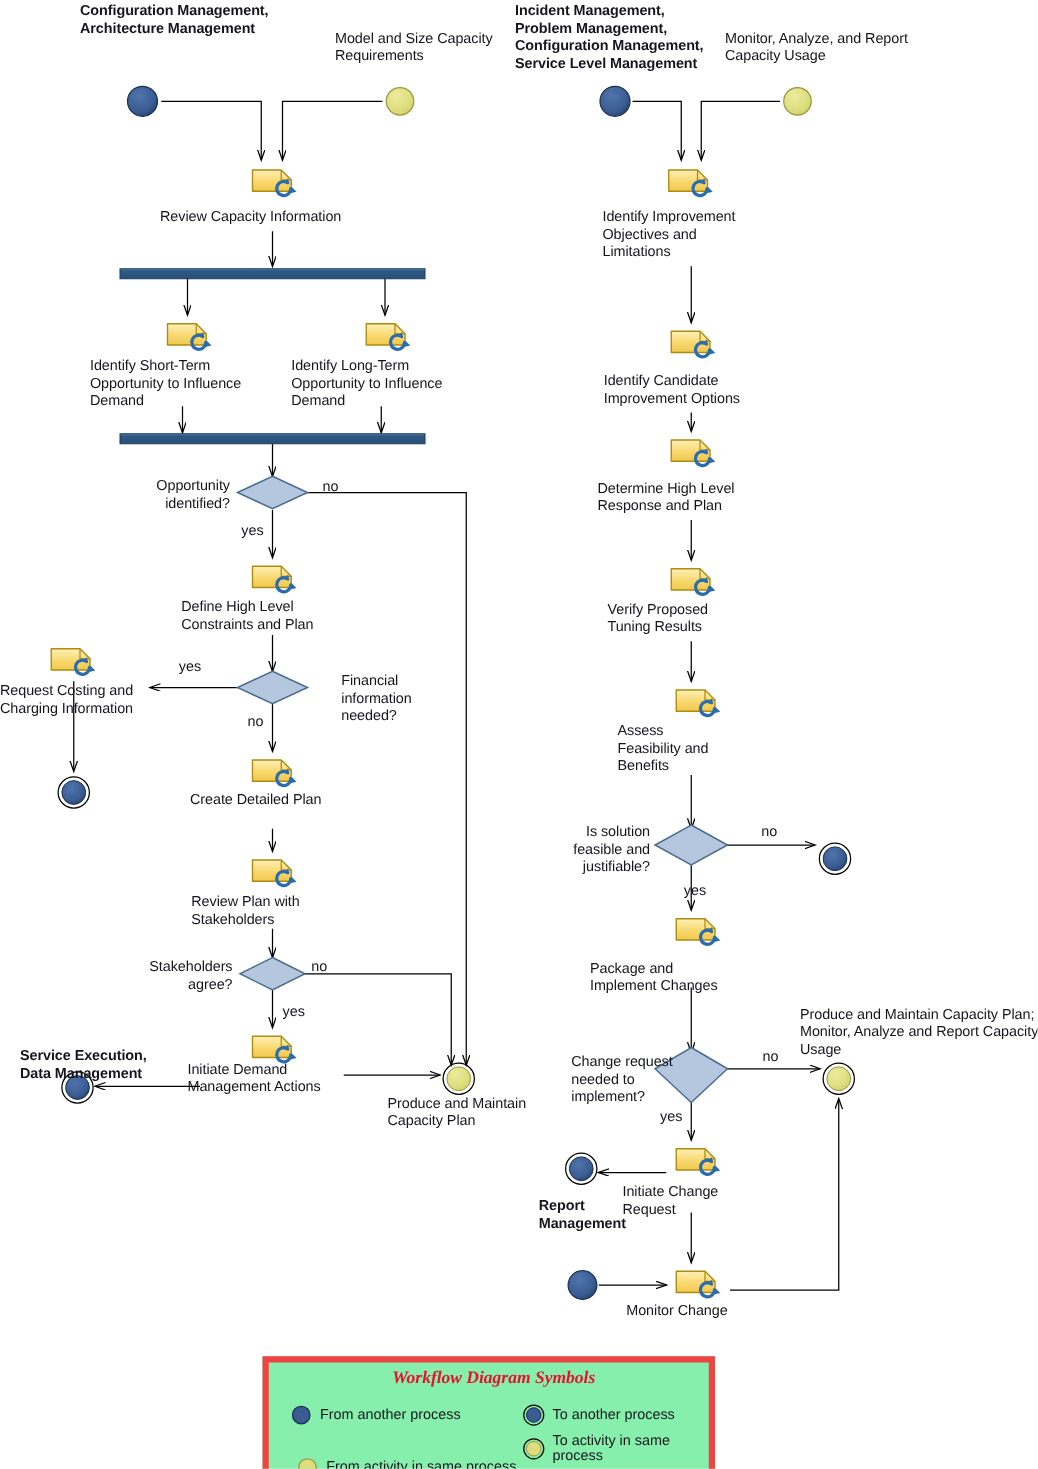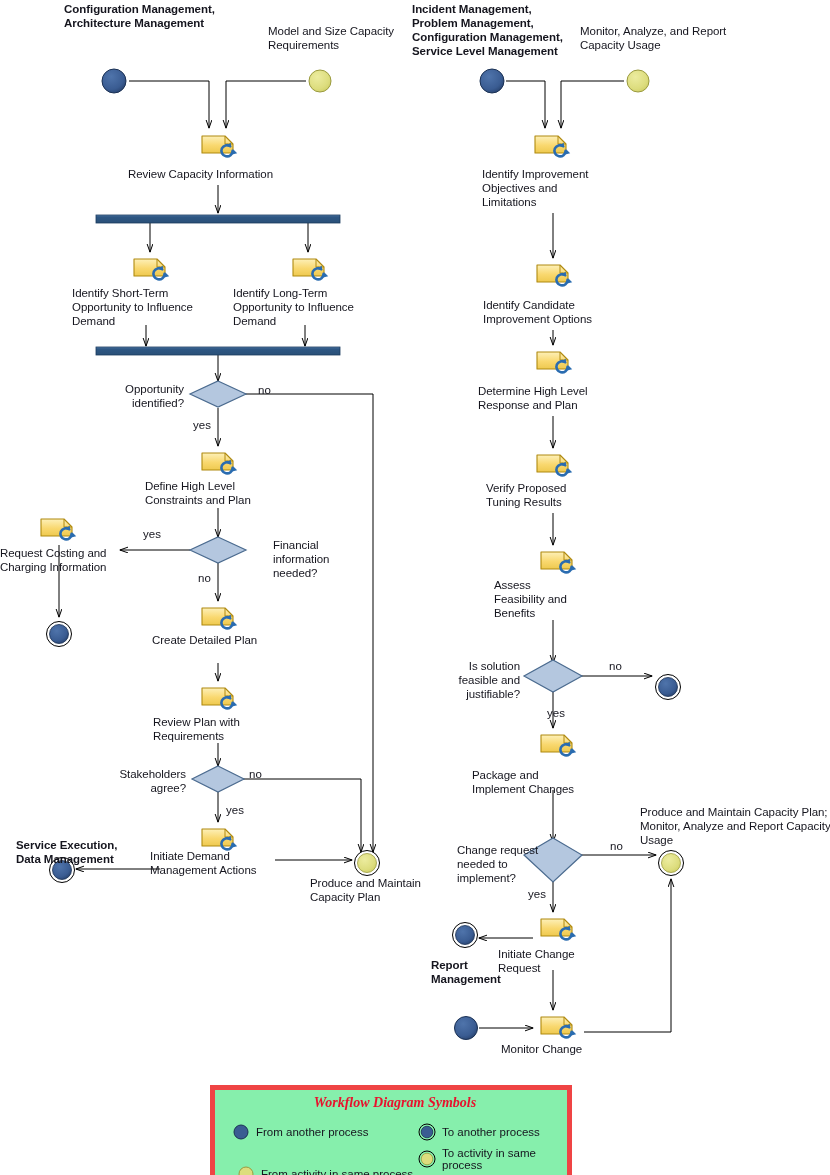--- a/index.html
+++ b/index.html
@@ -306,21 +306,21 @@
 Demand</div>
   <div class="lbl" style="left:233px; top:286px; width:152px;">Identify Long-Term
 Opportunity to Influence
 Demand</div>
   <div class="lbl" style="left:145px; top:479px; width:148px;">Define High Level
 Constraints and Plan</div>
   <div class="lbl" style="left:0px; top:546px; width:118px;">Request Costing and
 Charging Information</div>
   <div class="lbl" style="left:152px; top:633px; width:134px;">Create Detailed Plan</div>
   <div class="lbl" style="left:153px; top:715px; width:134px;">Review Plan with
-Requirements</div>
+Stakeholders</div>
   <div class="lbl" style="left:150px; top:849px; width:140px;">Initiate Demand
 Management Actions</div>
 
   <div class="lbl right" style="left:100px; top:382px; width:84px;">Opportunity
 identified?</div>
   <div class="lbl left" style="left:241px; top:538px; width:88px;margin-left:32px;">Financial
 information
 needed?</div>
   <div class="lbl right" style="left:112px; top:767px; width:74px;">Stakeholders
 agree?</div>

